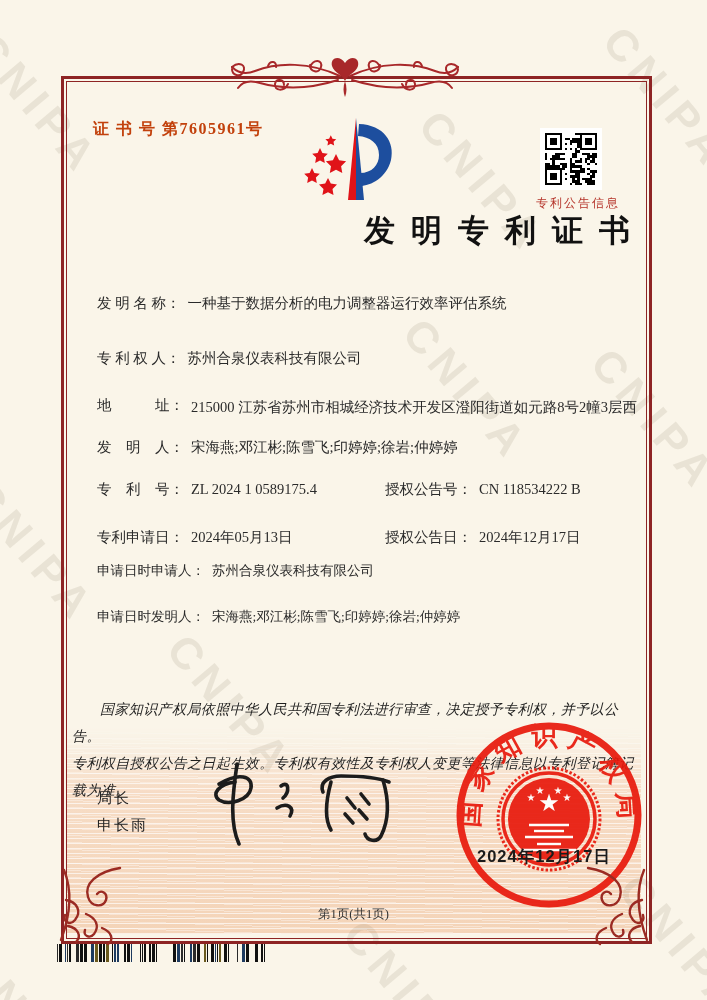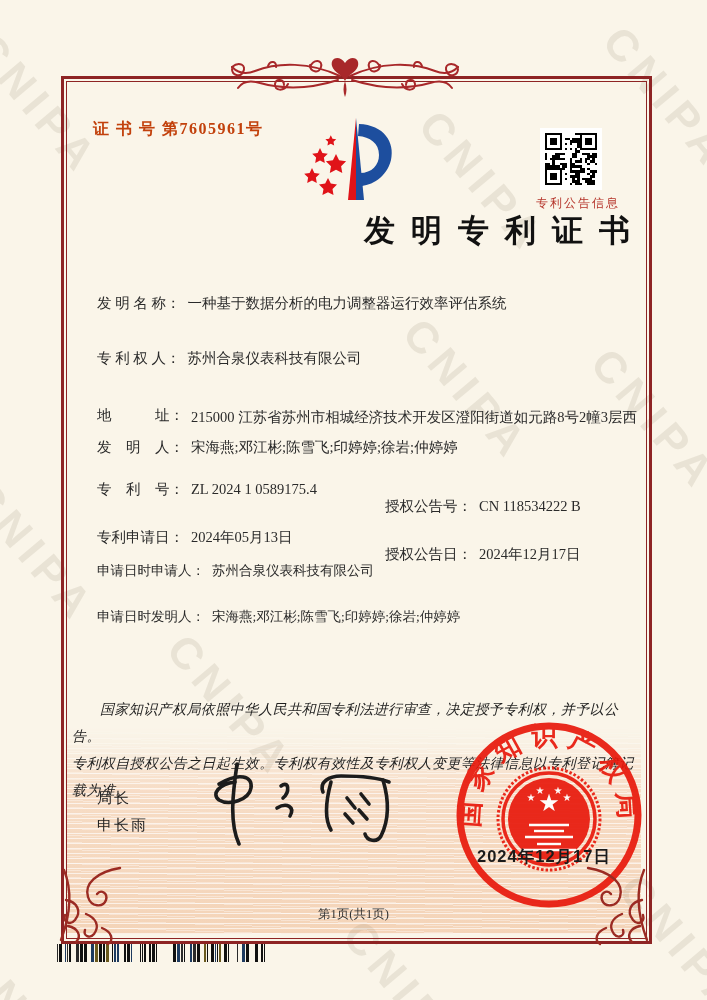--- a/index.html
+++ b/index.html
@@ -29,22 +29,22 @@
 
   .title{left:61px;top:210px;width:585px;text-align:right;font-size:31px;font-weight:bold;
          letter-spacing:16px;text-indent:16px;color:#111;z-index:4;}
 
   .qr-caption{left:520px;top:195px;width:100px;text-align:right;font-size:12px;
               letter-spacing:2px;color:#b5342a;z-index:4;}
 
   .row{position:absolute;left:97px;font-size:14.5px;color:#2a2a2a;white-space:nowrap;z-index:4;}
   .row .lbl{display:inline-block;}
   .row .val{margin-left:7px;}
-  .row .group2{position:absolute;left:288px;top:0;white-space:nowrap;margin-top:17px;}
-  .row-flex{display:flex;align-items:flex-start;white-space:normal;margin-top:10px;}
+  .row .group2{position:absolute;left:288px;top:0;white-space:nowrap;}
+  .row-flex{display:flex;align-items:flex-start;white-space:normal;}
   .row-flex .lbl{flex:none;}
   .row-flex .val{width:452px;line-height:22px;}
   .row-sm{font-size:13.5px;}
 
   .statement{left:72px;top:696px;width:566px;font-size:14px;font-style:italic;
              line-height:27px;letter-spacing:0.4px;color:#1f1f1f;white-space:pre-line;
              text-indent:2em;z-index:4;}
 
   .sig-block{left:97px;top:784px;z-index:4;font-family:"Liberation Sans","DejaVu Sans",sans-serif;
              font-size:15px;color:#222;letter-spacing:2px;line-height:27px;}

